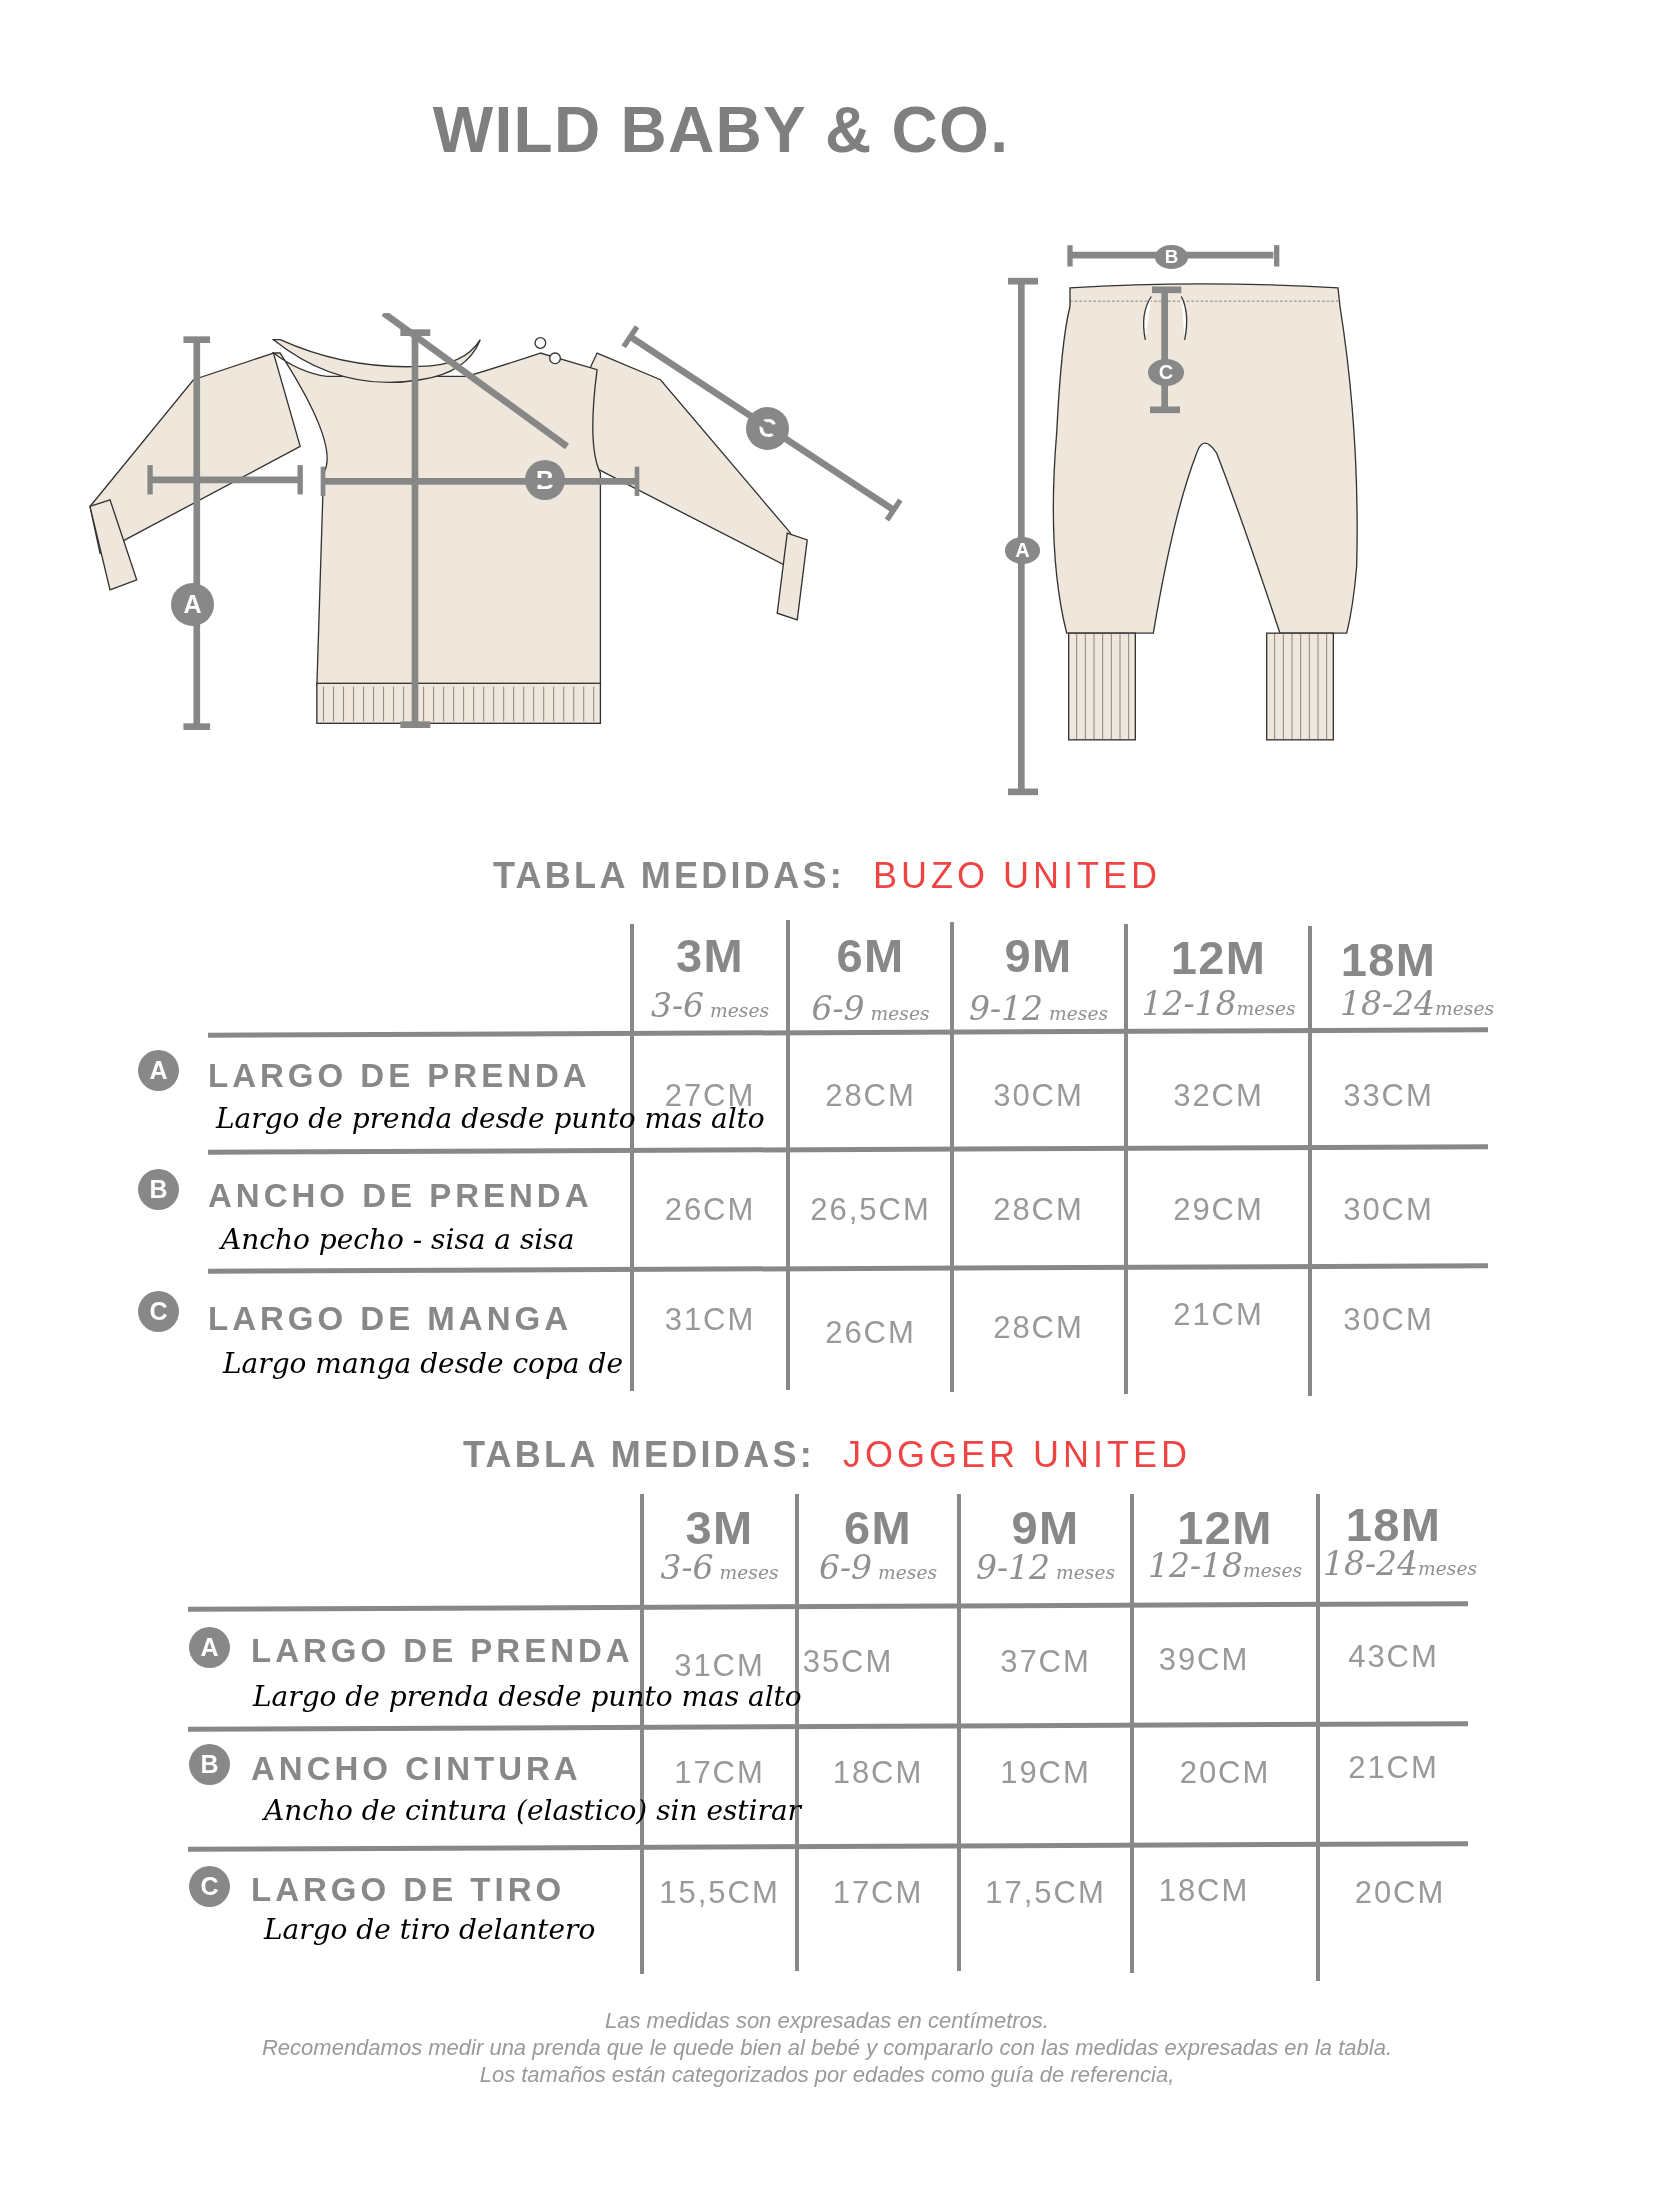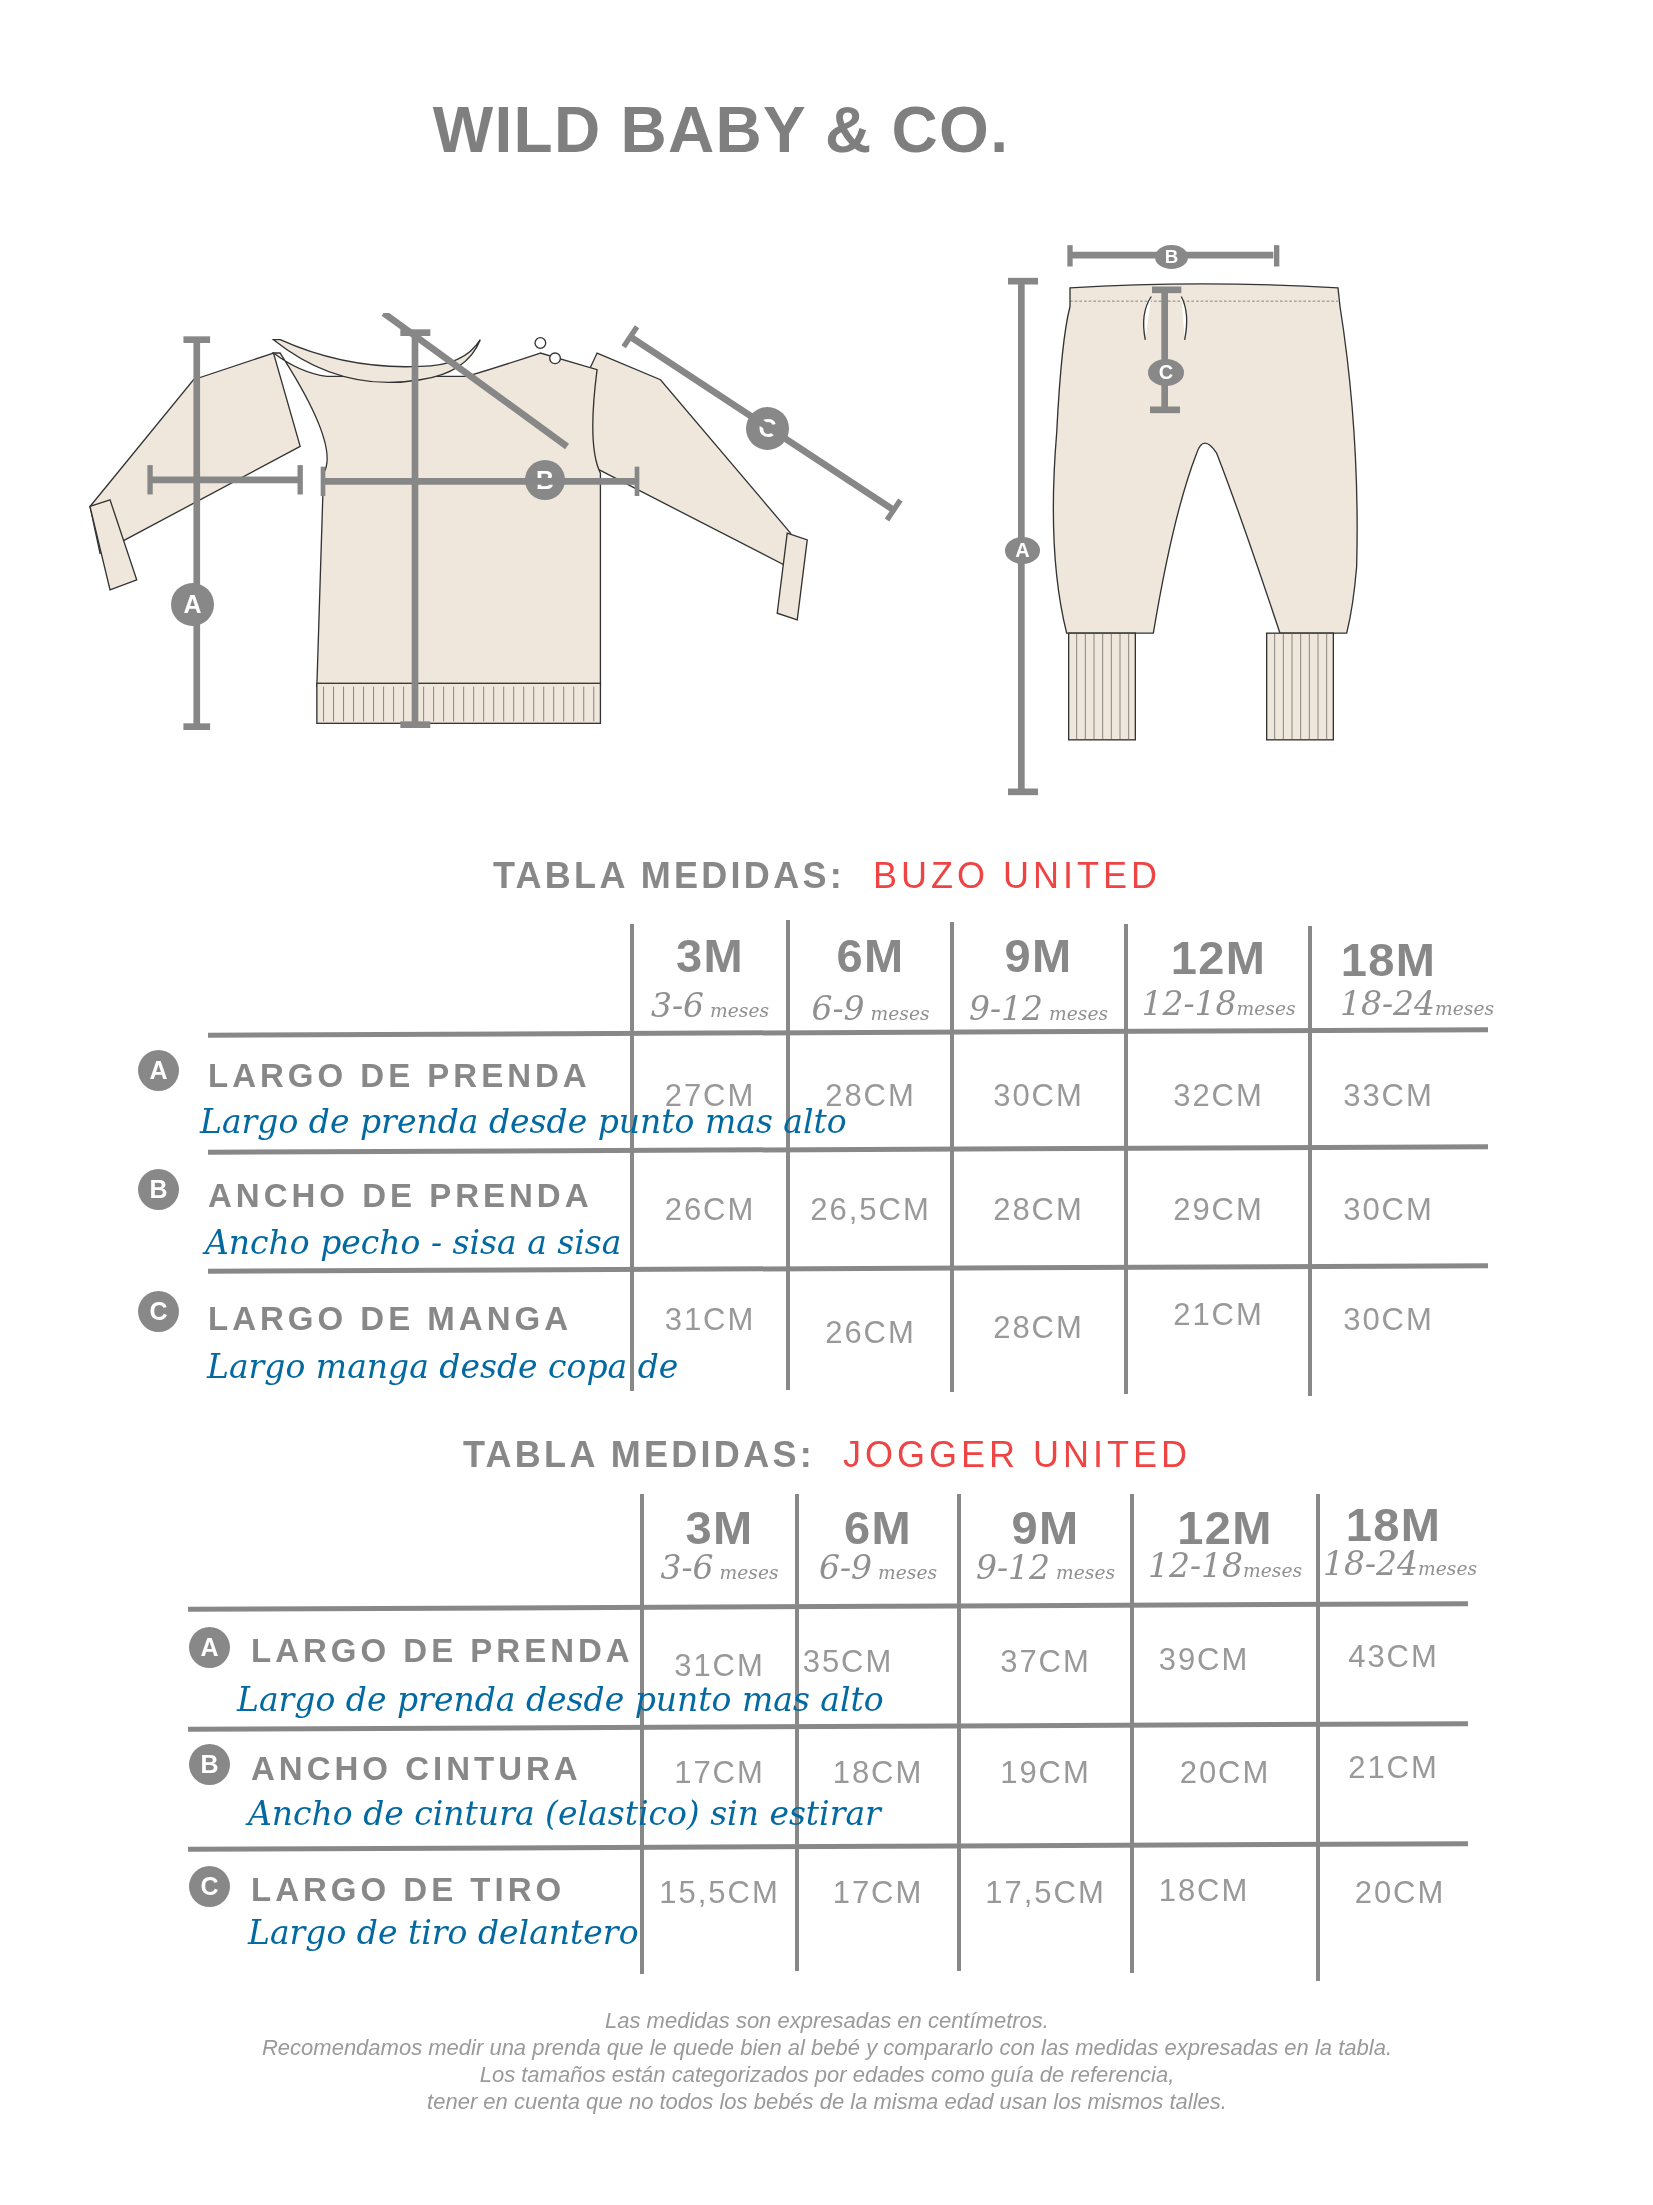--- a/index.html
+++ b/index.html
@@ -15,22 +15,22 @@
   .vline { position: absolute; width: 4px; background: #888; }
   .hline { position: absolute; height: 5.3px; background: #888; }
   .size { position: absolute; text-align: center; font-size: 47px; font-weight: 700; color: #888; letter-spacing: 1.3px; }
   .range { position: absolute; text-align: center; font-size: 33px; font-style: italic; color: #909090;
            font-family: "DejaVu Serif", serif; font-weight: 300; }
   .range small { font-size: 18.7px; text-align: right; }
   .cell { position: absolute; text-align: center; font-size: 31px; color: #999; letter-spacing: 2px; font-weight: 400; }
   .badge { position: absolute; width: 41px; height: 41px; border-radius: 50%; background: #888; color: #fff;
            font-weight: 700; font-size: 25px; text-align: center; line-height: 41px; }
   .row-label { position: absolute; font-size: 33px; font-weight: 700; color: #888; letter-spacing: 4px; white-space: nowrap; }
-  .row-sub { position: absolute; font-size: 33px; font-style: italic; color: #0369a1;
-             font-family: "DejaVu Serif", serif; white-space: nowrap; }
+  .row-sub { position: absolute; font-size: 28px; font-style: italic; color: #000000;
+             font-family: "DejaVu Serif", serif; white-space: nowrap; margin-left: 16px; }
   .footer { left: 0; width: 1654px; text-align: center; font-size: 22px; font-style: italic; color: #9a9a9a; line-height: 27px; }
   .footer div { white-space: nowrap; }
 </style>
 </head>
 <body>
 
 <div class="abs brand">WILD BABY &amp; CO.</div>
 
 <svg class="art" style="left:80px;top:313px" width="834" height="427" viewBox="0 0 1250 640">
   <g stroke="#333" stroke-width="2" fill="#EFE7DB">
@@ -221,15 +221,14 @@
   <div class="cell" style="left:799px;width:158px;top:1875px">17CM</div>
   <div class="cell" style="left:961px;width:169px;top:1875px">17,5CM</div>
   <div class="cell" style="left:1134px;width:140px;top:1873px">18CM</div>
   <div class="cell" style="left:1320px;width:160px;top:1875px">20CM</div>
 </section>
 
 <div class="abs footer" style="top:2007px">
   <div>Las medidas son expresadas en centímetros.</div>
   <div>Recomendamos medir una prenda que le quede bien al bebé y compararlo con las medidas expresadas en la tabla.</div>
   <div>Los tamaños están categorizados por edades como guía de referencia,</div>
-  <div>tener en cuenta que no todos los bebés de la misma edad usan los mismos talles.</div>
 </div>
 
 
 </body></html>

